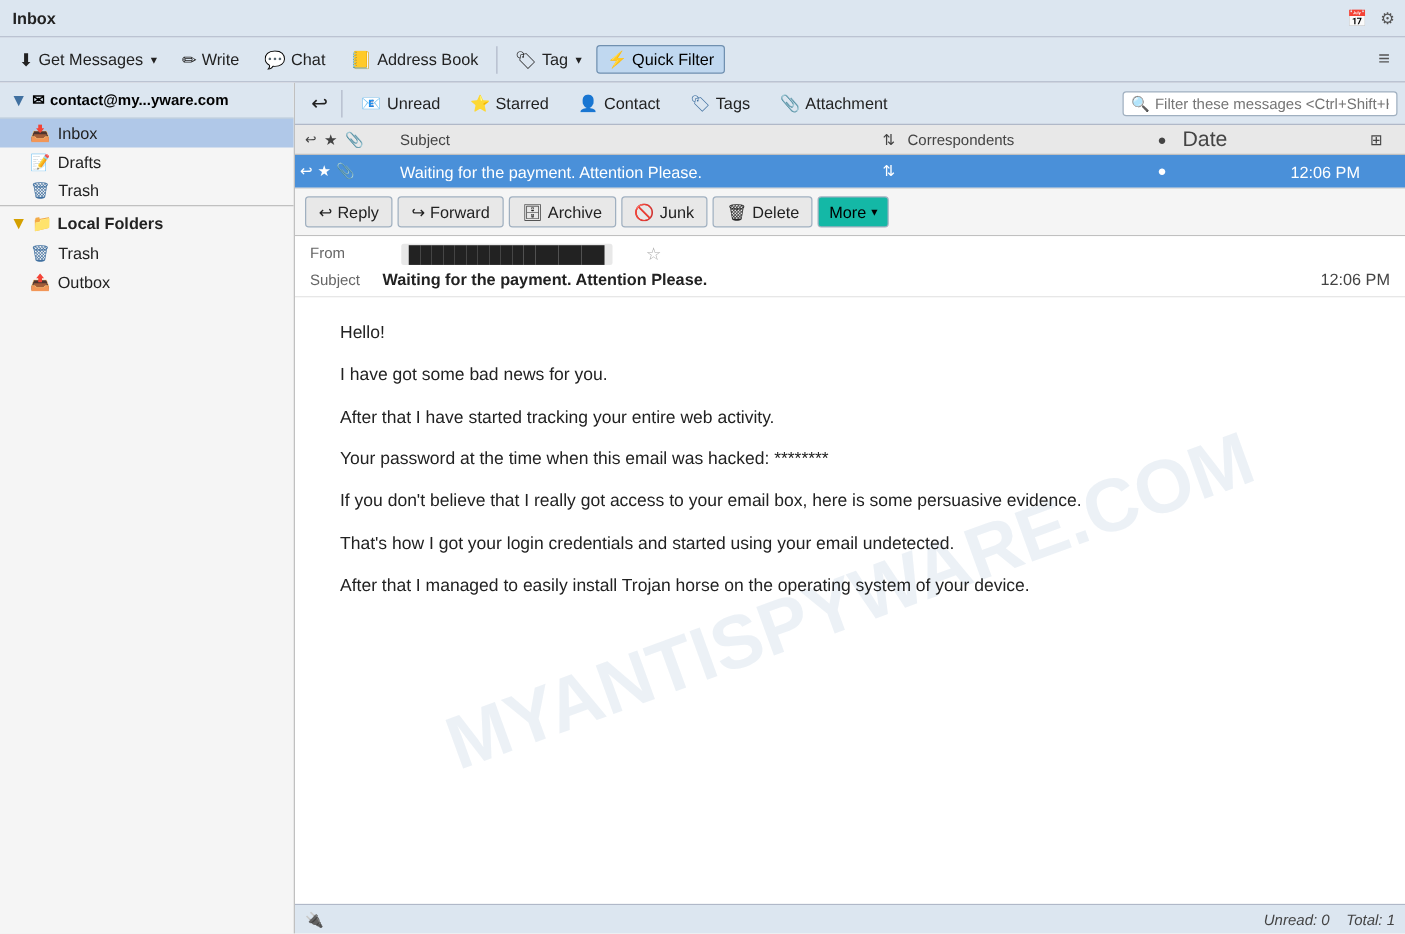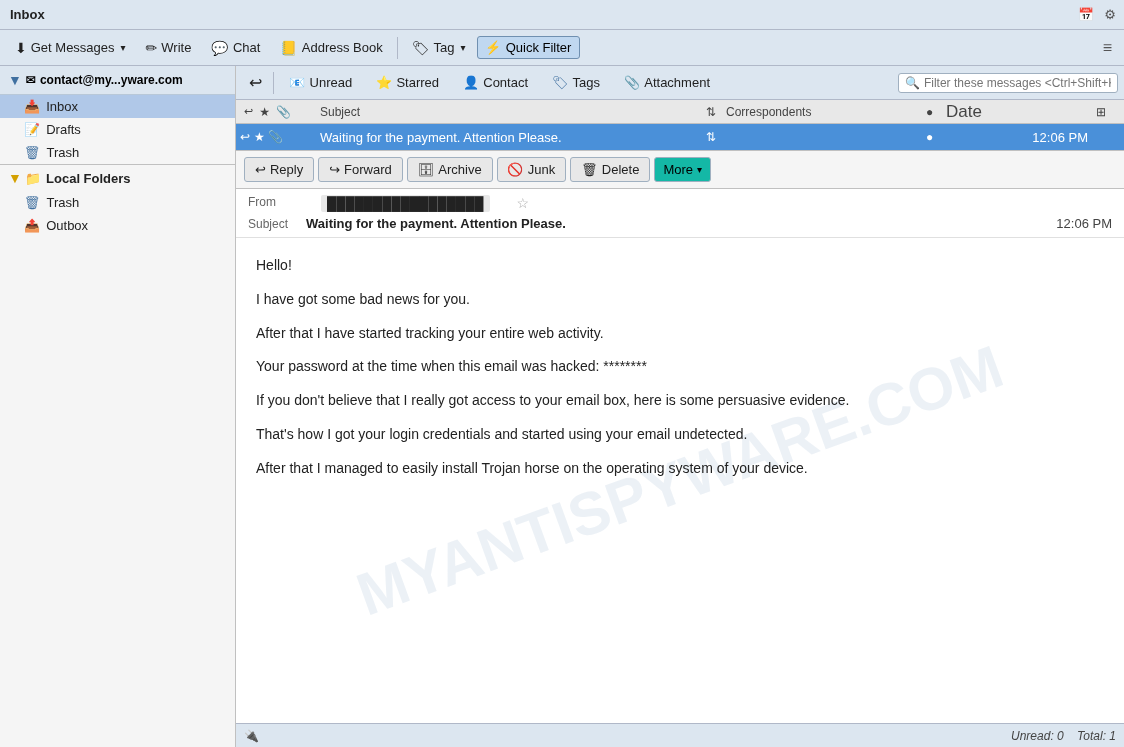--- a/index.html
+++ b/index.html
@@ -75,21 +75,21 @@
     .email-from-addr { font-size: 13px; color: #222; background: #e8e8e8; border-radius: 2px; padding: 1px 6px; }
     .email-star { color: #aaa; font-size: 14px; cursor: pointer; margin-left: 4px; }
     .email-subject-row { display: flex; align-items: baseline; gap: 8px; }
     .email-subject-label { font-size: 12px; color: #666; width: 50px; }
     .email-subject-text { font-size: 13px; font-weight: bold; color: #222; flex: 1; }
     .email-subject-time { font-size: 13px; color: #444; margin-left: auto; }
 
     
     .email-body { flex: 1; overflow-y: auto; padding: 16px 20px; font-size: 14px; line-height: 1.7; color: #222; background: white; position: relative; }
     .watermark { position: absolute; top: 50%; left: 50%; transform: translate(-50%, -50%) rotate(-20deg); font-size: 60px; font-weight: bold; color: rgba(180,200,220,0.25); white-space: nowrap; pointer-events: none; z-index: 0; }
-    .email-body-content { position: relative; z-index: 1; }
+    .email-body-content { position: relative; z-index: 1; margin-left: 16px; }
     .email-body-content p { margin-bottom: 10px; }
 
     
     .status-bar { display: flex; align-items: center; padding: 2px 8px; background: #dce6f0; border-top: 1px solid #b0b8c8; height: 24px; font-size: 12px; color: #444; }
     .status-icon { margin-right: 6px; font-size: 12px; }
     .status-right { margin-left: auto; font-style: italic; }
     .dropdown-arrow { font-size: 10px; margin-left: 2px; }
   </style>
 </head>
 <body>

